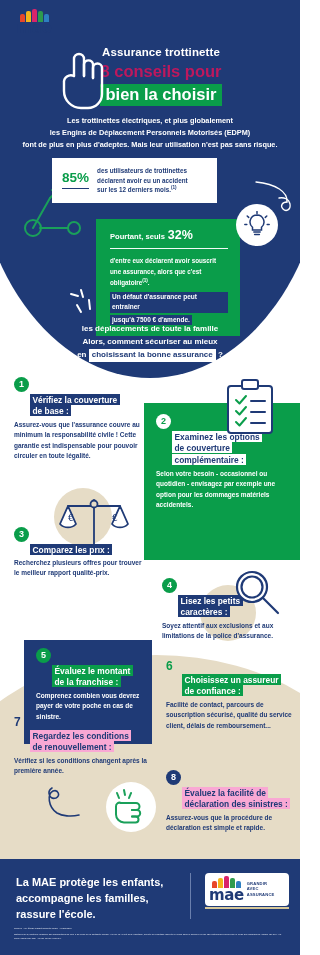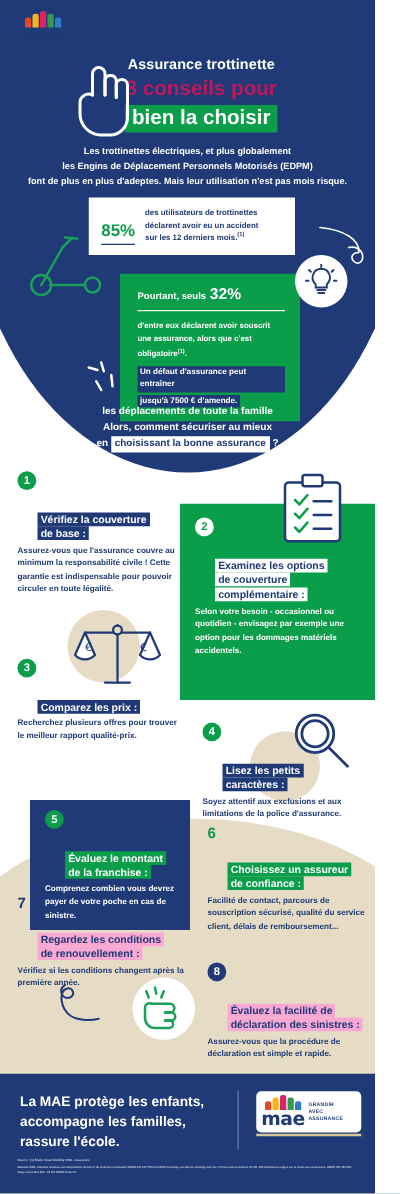--- a/index.html
+++ b/index.html
@@ -99,28 +99,28 @@
     text-align: center;
     color: #ffffff;
     font-size: 7.3px;
     font-weight: bold;
     line-height: 1.62;
   }
 
   
   .stat1 {
     position: absolute;
-    left: 71px;
+    left: 52px;
     top: 158px;
     width: 165px;
     background: #ffffff;
     padding: 8px 9px 8px 10px;
     display: flex;
     gap: 8px;
-    align-items: flex-end;
+    align-items: center;
     z-index: 5;
   }
   .stat1-num {
     font-size: 13.5px;
     font-weight: bold;
     color: #0a9d4a;
     border-bottom: 1.5px solid #1f3a76;
     padding-bottom: 2px;
     white-space: nowrap;
     line-height: 1.1;
@@ -263,21 +263,21 @@
   }
   .num-plain {
     font-size: 12px;
     font-weight: bold;
     line-height: 1;
   }
   .tip-head {
     font-size: 8.4px;
     font-weight: bold;
     line-height: 1.42;
-    margin-top: 18px;
+    margin-top: 2px;
     padding-left: 16px;
   }
   .tip-head span {
     display: inline;
     padding: 0.5px 2.5px;
     box-decoration-break: clone;
     -webkit-box-decoration-break: clone;
   }
   .tip-body {
     font-size: 6.5px;
@@ -435,21 +435,21 @@
 
   <div class="title-block">
     <div class="t-kicker">Assurance trottinette</div>
     <div class="t-main">8 conseils pour</div>
     <div class="t-hl">bien la choisir</div>
   </div>
 
   <div class="intro">
     <div>Les trottinettes électriques, et plus globalement</div>
     <div>les Engins de Déplacement Personnels Motorisés (EDPM)</div>
-    <div>font de plus en plus d'adeptes. Mais leur utilisation n'est pas mois risque.</div>
+    <div>font de plus en plus d'adeptes. Mais leur utilisation n'est pas sans risque.</div>
   </div>
 
   <div class="swirl-r">
     <svg width="42" height="44" viewBox="0 0 42 44" fill="none" stroke="#ffffff" stroke-width="1.3" stroke-linecap="round">
       <path d="M2 4 C22 6 34 14 33 24"></path>
       <path d="M33 24 c-5 0 -7 4 -4 7 c3 3 8 1 7 -5 c-1 -5 -6 -7 -11 -6"></path>
     </svg>
   </div>
 
   <div class="stat1">

